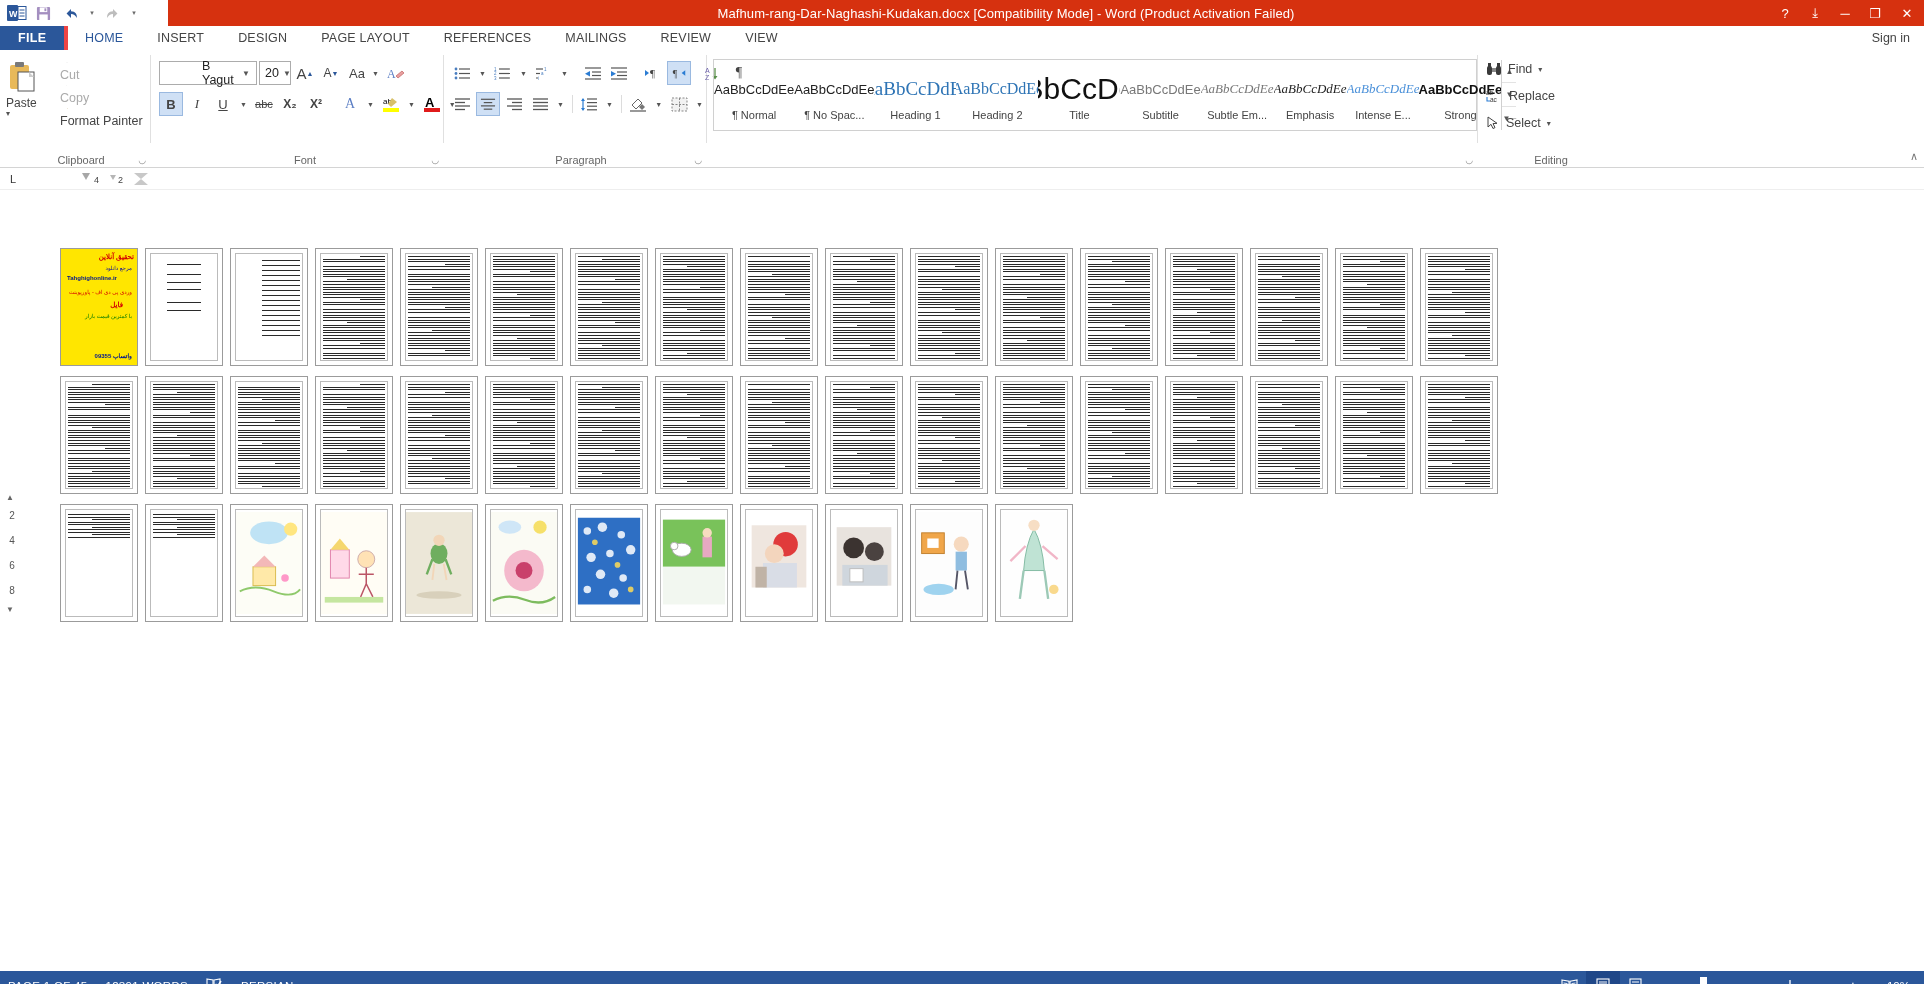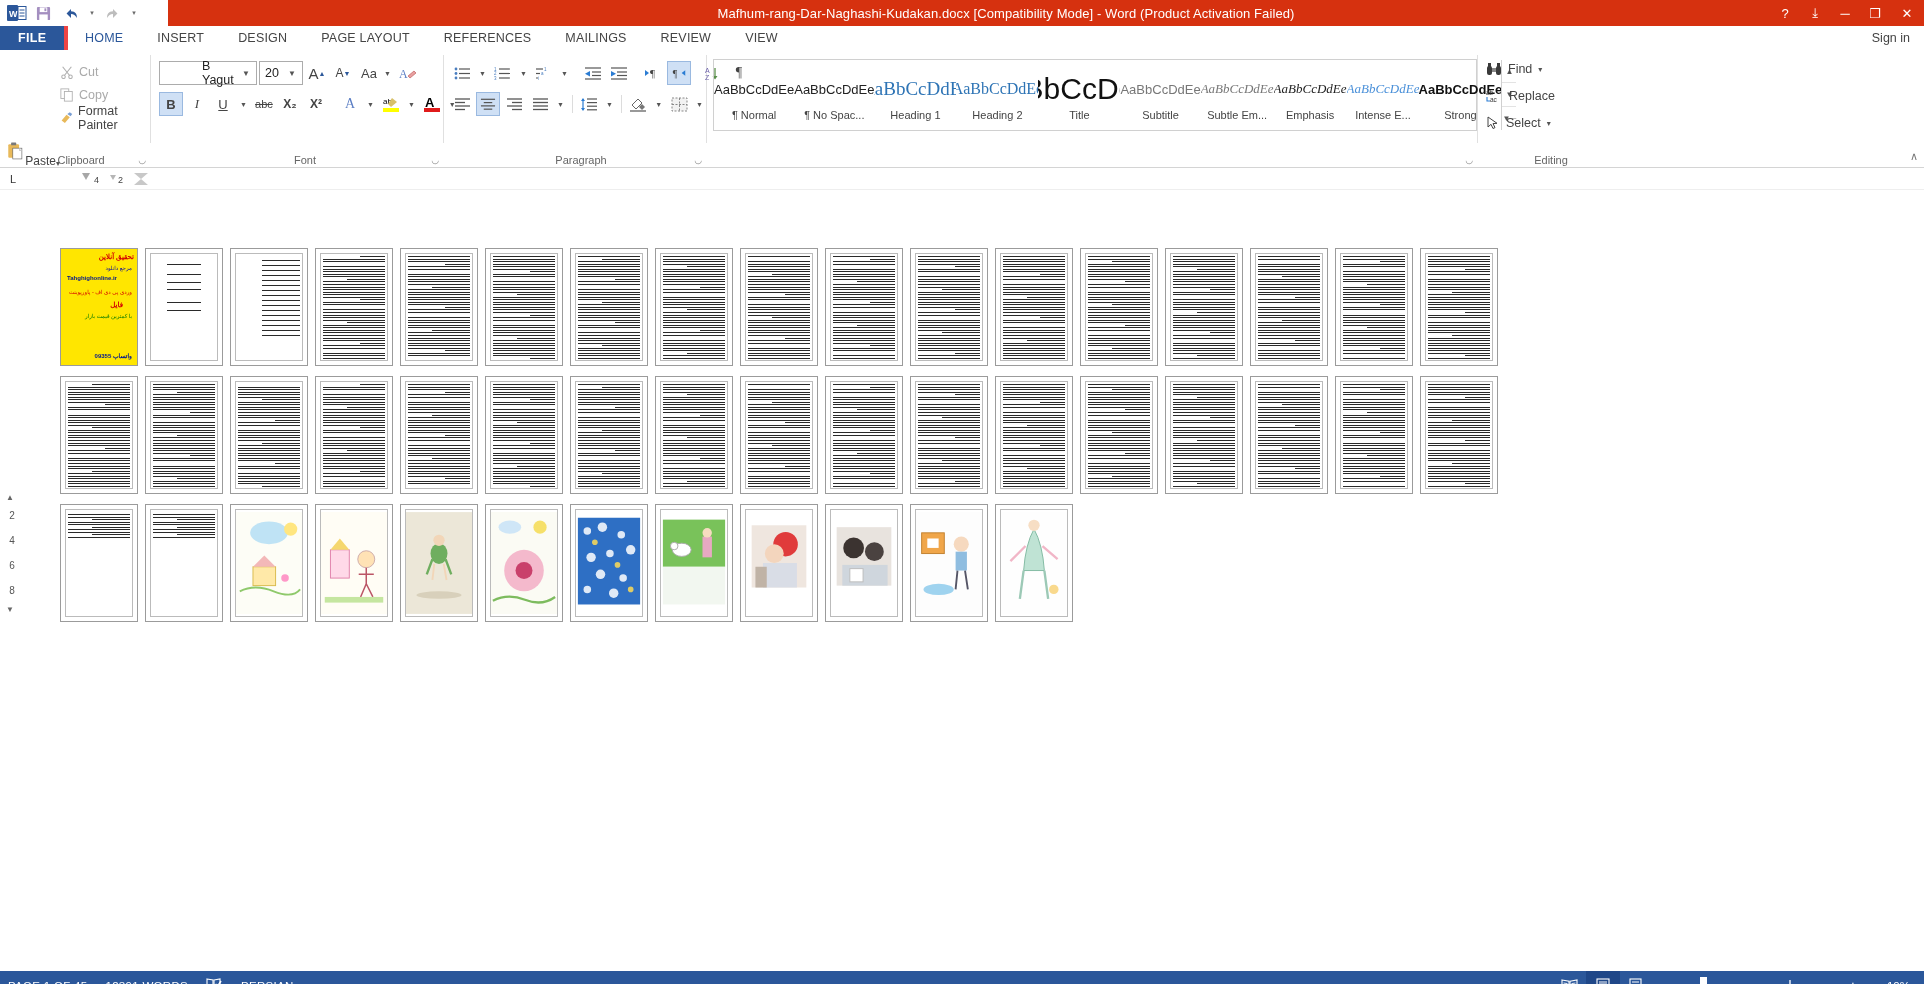--- a/index.html
+++ b/index.html
@@ -74,43 +74,43 @@
     position: absolute; bottom: 2px; width: 100%; text-align: center;
     font-size: 11px; color: #666;
   }
   .grp-launch {
     position: absolute; bottom: 3px; right: 4px; font-size: 9px; color: #888;
   }
 
   
   .clipboard { width: 150px; display: flex; padding-left: 6px; }
   .paste-btn {
-    width: 54px; display: flex; flex-direction: row; align-items: flex-end;
+    width: 54px; display: flex; flex-direction: column; align-items: flex-start;
     padding-top: 6px;
   }
   .paste-label { font-size: 12px; color: #444; margin-top: 2px; }
   .paste-caret { font-size: 8px; color: #555; line-height: 8px; }
   .clip-items { display: flex; flex-direction: column; padding-top: 8px; gap: 3px;}
-  .clip-item { display: flex; align-items: center; gap: 5px; font-size: 12.5px; color: #aaa; height: 20px;}
+  .clip-item { display: flex; gap: 5px; font-size: 12.5px; color: #aaa; height: 20px; flex-direction: column;}
   .clip-item.enabled { color: #444; }
 
   
   .fontgrp { width: 292px; padding-left: 8px; }
   .row { display: flex; align-items: center; gap: 2px; }
   .row1 { height: 26px; margin-top: 6px; }
   .row2 { height: 26px; margin-top: 5px; }
   .combo {
     height: 24px; border: 1px solid #acacac; background: #fff;
     display: flex; align-items: center; font-size: 12.5px; color: #222;
     padding: 0 2px 0 5px;
   }
   .combo .cv { flex: 1; }
   .combo .ca { font-size: 8px; color: #555; padding: 0 4px; }
   .fname { width: 98px; padding-left: 42px; }
-  .fsize { width: 44px; }
+  .fsize { width: 32px; text-align: right; }
   .btn {
     min-width: 24px; height: 24px; display: flex; align-items: center; justify-content: center;
     font-size: 13px; color: #444; padding: 0 3px;
   }
   .btn.on { background: #cfe0f5; border: 1px solid #9ab9e0; }
   .btn-split { display: flex; align-items: center; height: 24px; }
   .caret { font-size: 7px; color: #555; padding: 0 3px; }
   .sep-v { width: 1px; height: 18px; background: #dcdcdc; margin: 0 3px; }
 
   

